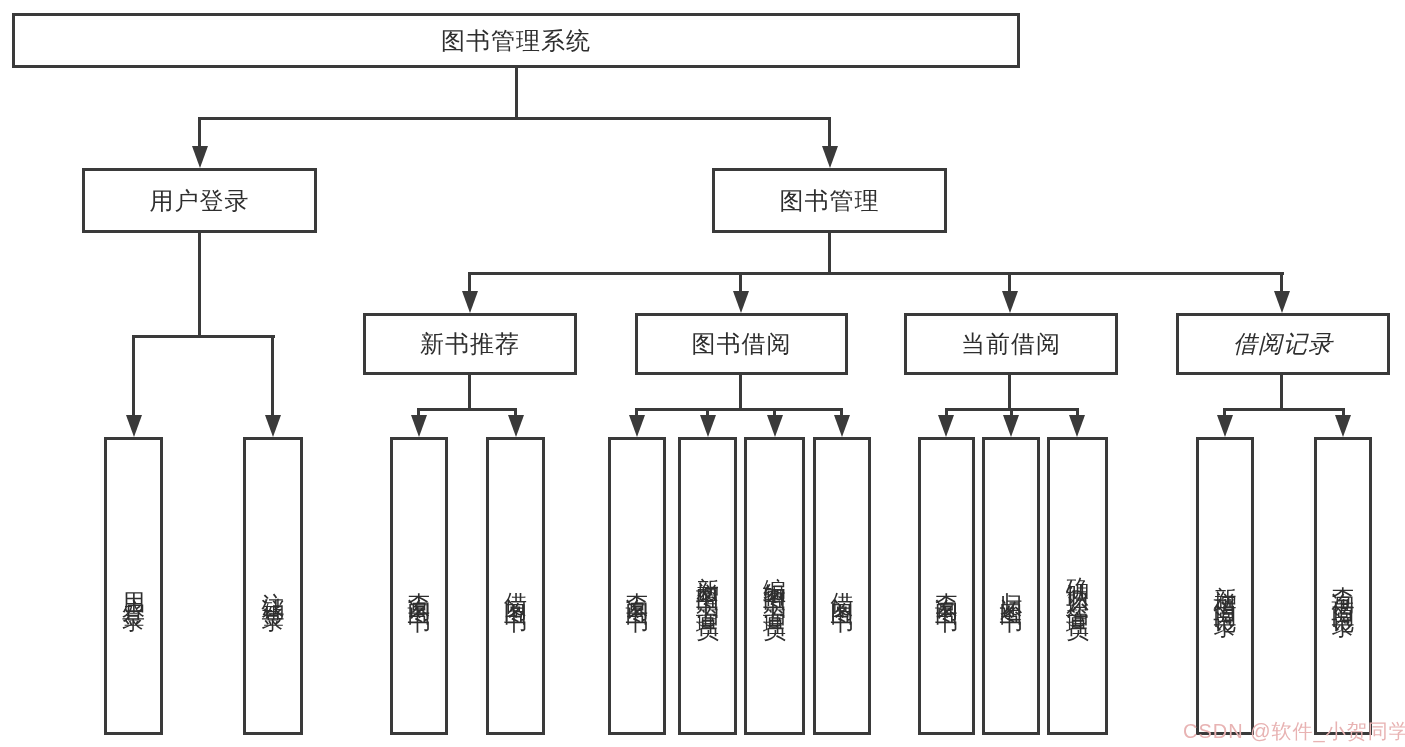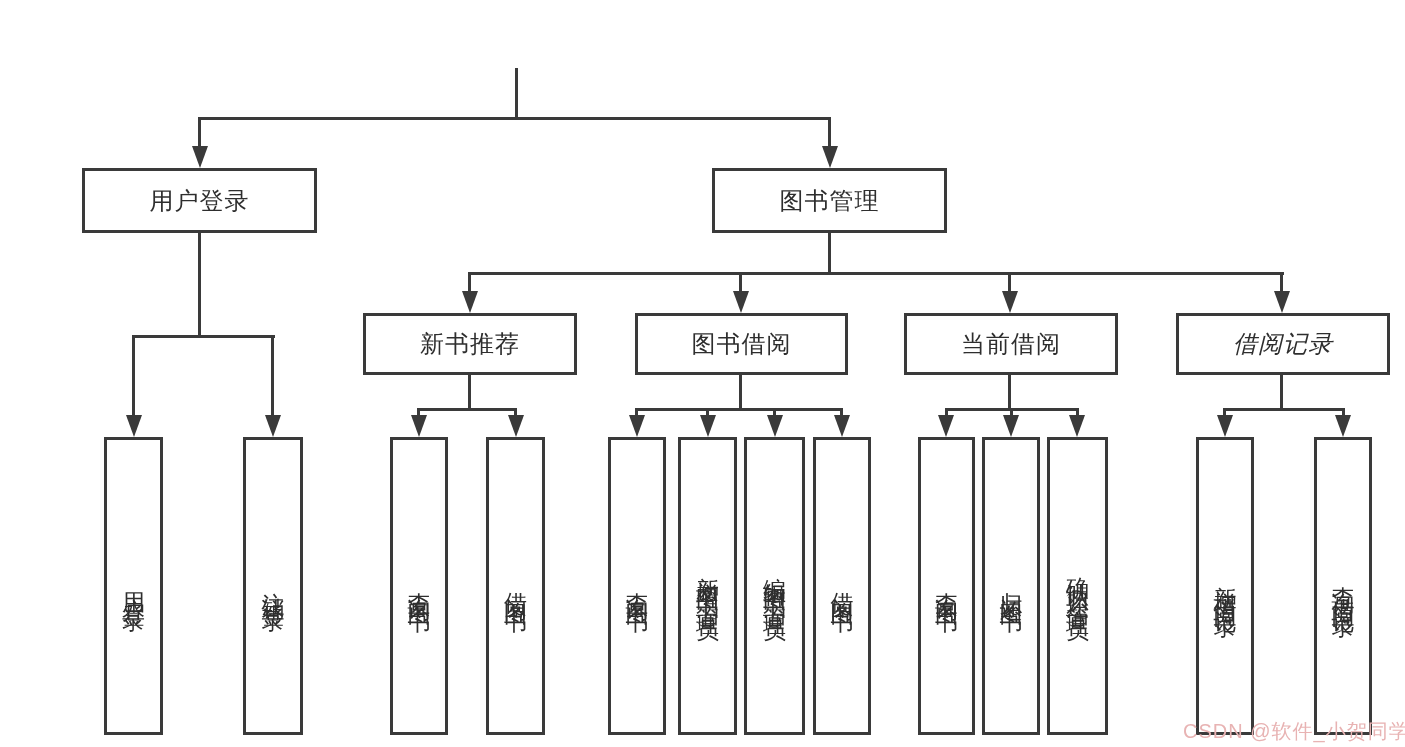--- a/index.html
+++ b/index.html
@@ -44,20 +44,21 @@
     color:#e8b3b3;
     letter-spacing:1px;
     white-space:nowrap;
   }
 </style>
 </head>
 <body>
 
 <div id="canvas">
 
+  <div class="box hz" style="left:12px;top:13px;width:1008px;height:55px;">图书管理系统</div>
 
   <div class="box hz" style="left:82px;top:168px;width:235px;height:65px;">用户登录</div>
   <div class="box hz" style="left:712px;top:168px;width:235px;height:65px;">图书管理</div>
 
   <div class="box hz" style="left:363px;top:313px;width:214px;height:62px;">新书推荐</div>
   <div class="box hz" style="left:635px;top:313px;width:213px;height:62px;">图书借阅</div>
   <div class="box hz" style="left:904px;top:313px;width:214px;height:62px;">当前借阅</div>
   <div class="box hz" style="left:1176px;top:313px;width:214px;height:62px;font-style:italic;">借阅记录</div>
 
   <div class="box vt" style="left:104px;top:437px;width:59px;height:298px;">用户登录</div>

